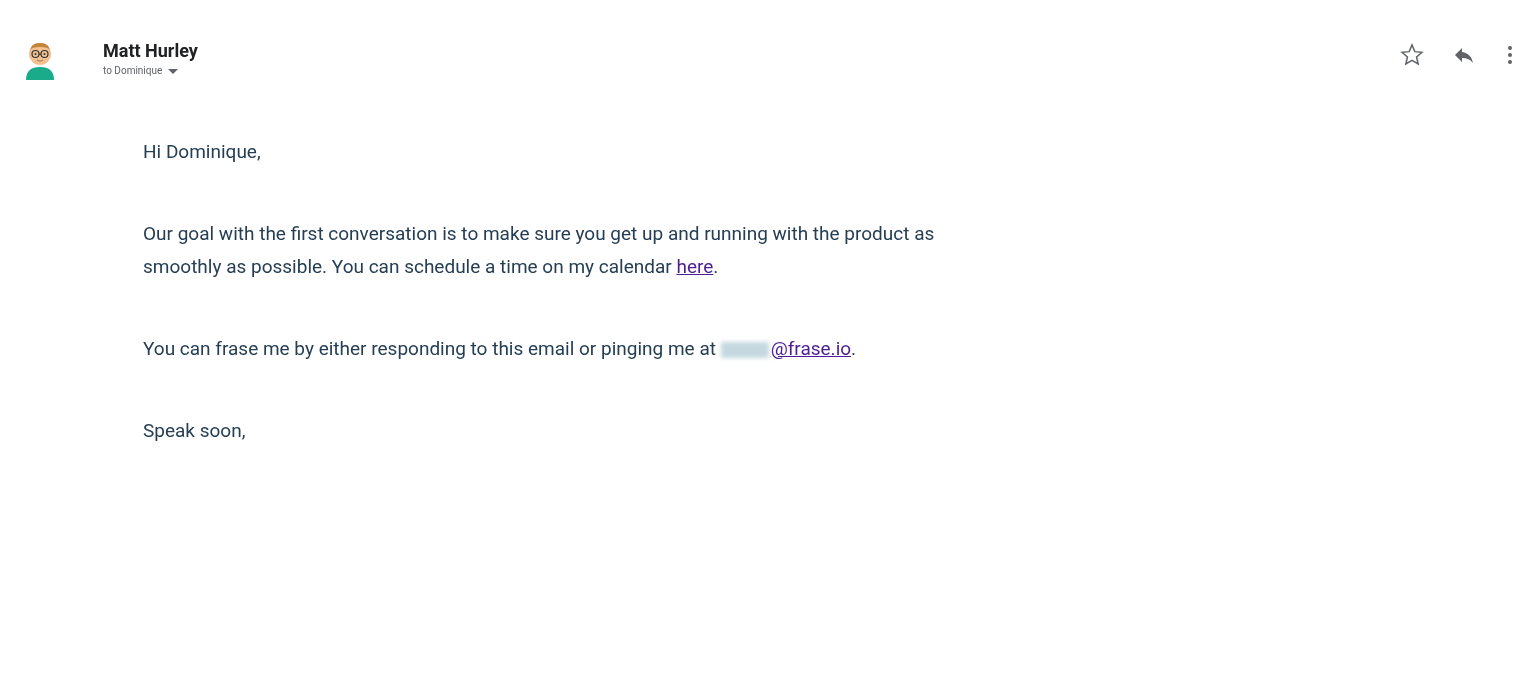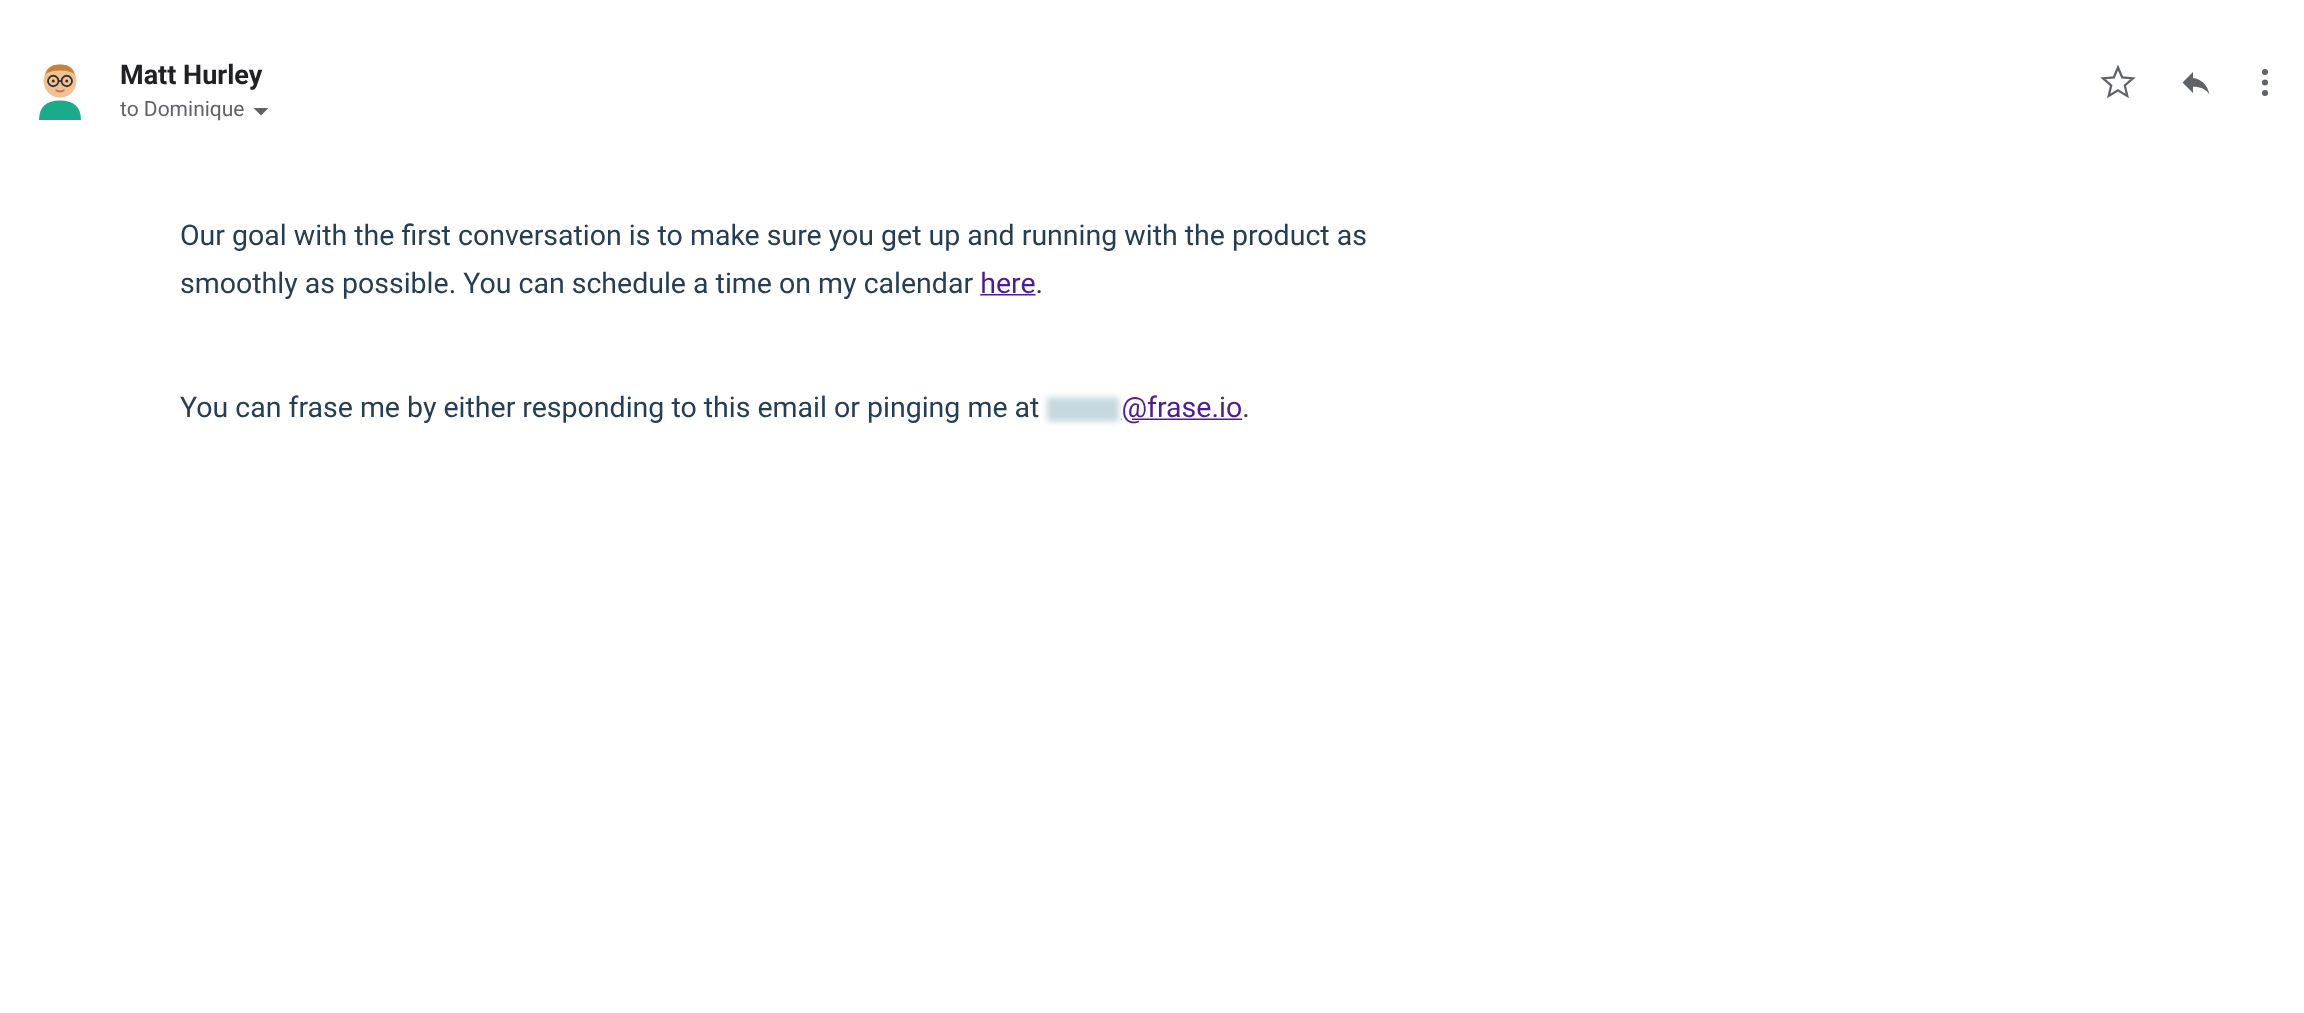--- a/index.html
+++ b/index.html
@@ -11,20 +11,21 @@
       font-family: -apple-system, BlinkMacSystemFont, 'Segoe UI', Roboto, Arial, sans-serif;
       background: #fff;
       width: 1536px;
       height: 675px;
       position: relative;
     }
     .email-container {
       padding: 40px 20px 20px 20px;
       display: flex;
       align-items: flex-start;
+      gap: 23px;
     }
     .avatar {
       width: 40px;
       height: 40px;
       margin-right: 20px;
       flex-shrink: 0;
     }
     .avatar svg {
       width: 100%;
       height: 100%;
@@ -39,21 +40,21 @@
     .sender-name {
       font-weight: 700;
       font-size: 18px;
       color: #202124;
     }
     .recipient-line {
       display: flex;
       align-items: center;
       margin-top: 4px;
       color: #5f6368;
-      font-size: 14px;
+      font-size: 10px;
     }
     .recipient-text {
       margin-right: 6px;
     }
     .dropdown-caret {
       width: 0;
       height: 0;
       border-left: 5px solid transparent;
       border-right: 5px solid transparent;
       border-top: 5px solid #5f6368;
@@ -135,26 +136,28 @@
   <div class="email-content">
     <div class="sender-line">
       <span class="sender-name">Matt Hurley</span>
     </div>
     <div class="recipient-line">
       <span class="recipient-text"><span>to </span><span>Dominique</span></span>
       <span class="dropdown-caret"></span>
     </div>
 
     <div class="email-body">
+      <p>Hi Dominique,</p>
       <p>
         <span>Our goal with the first conversation is to make sure you get up and running with the product as smoothly as possible. You can schedule a time on my calendar </span><a href="#" class="email-link">here</a><span>.</span>
       </p>
       <p>
         <span>You can frase me by either responding to this email or pinging me at </span><span class="redacted"></span><a href="#" class="email-link">@frase.io</a><span>.</span>
       </p>
+      <p>Speak soon,</p>
     </div>
   </div>
 </div>
 
 <div class="header-actions">
   <svg class="action-icon" viewBox="0 0 24 24">
     <path d="M12 17.27L18.18 21l-1.64-7.03L22 9.24l-7.19-.61L12 2 9.19 8.63 2 9.24l5.46 4.73L5.82 21z" fill="none" stroke="#5f6368" stroke-width="1.5"></path>
   </svg>
   <svg class="action-icon" viewBox="0 0 24 24">
     <path d="M10 9V5l-7 7 7 7v-4.1c5 0 8.5 1.6 11 5.1-1-5-4-10-11-11z" fill="#5f6368"></path>

